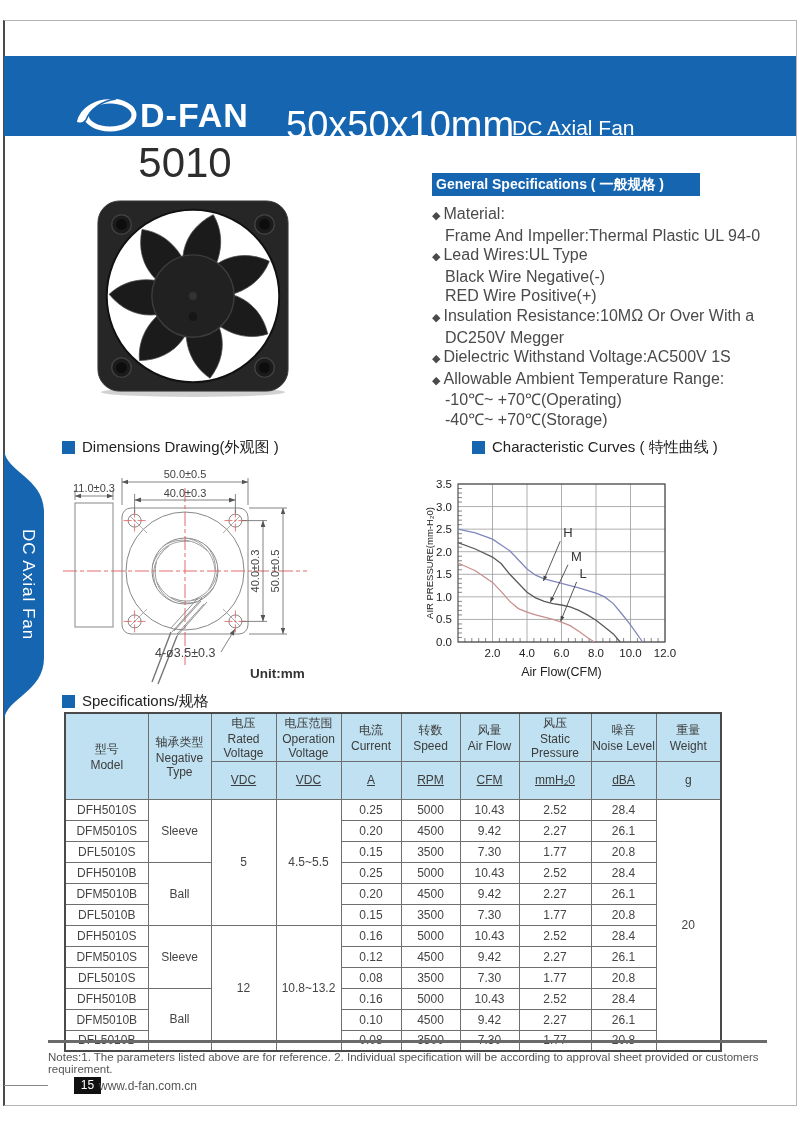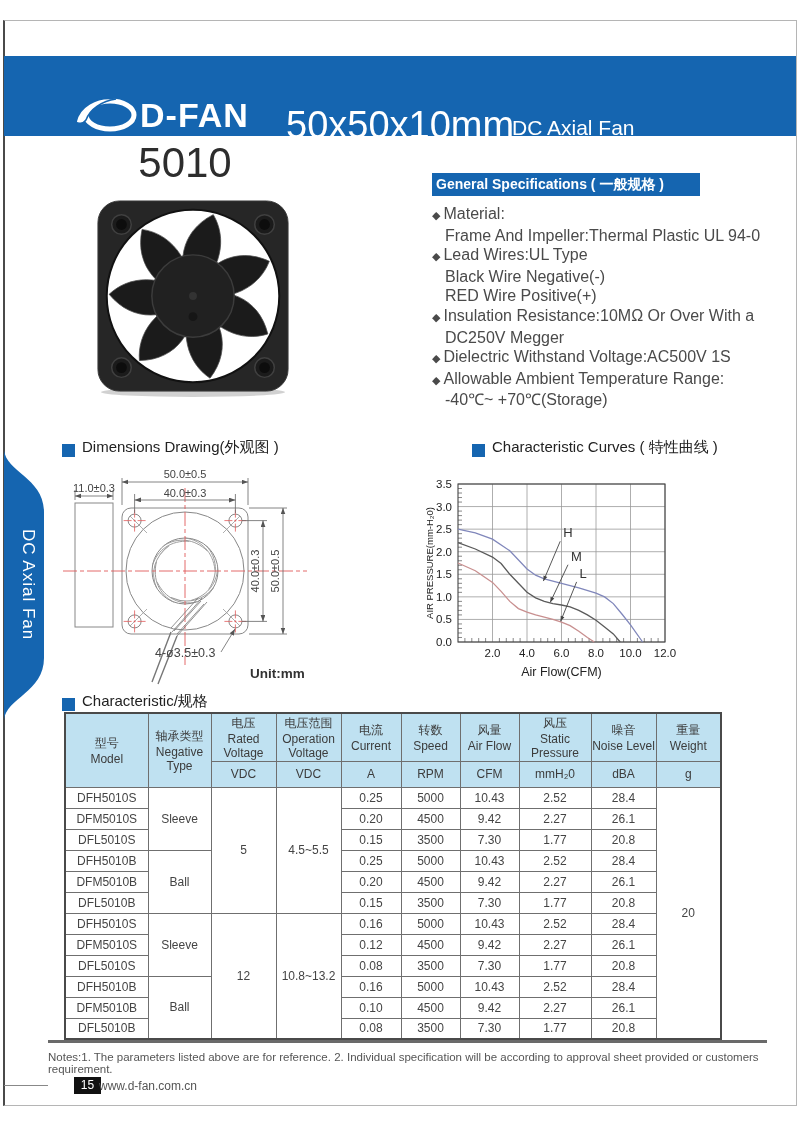--- a/index.html
+++ b/index.html
@@ -30,33 +30,33 @@
 
   
   .gs-bar { left:432px; top:173px; width:268px; height:23px; background:#1565b0;
     color:#fff; font-size:14px; font-weight:bold; line-height:23px; padding-left:4px; }
   .gs-list { left:432px; top:204px; width:310px; font-size:16px; color:#4a4a4a; }
   .gs-list div { line-height:19.6px; white-space:nowrap; }
   .gs-item::before { content:"◆"; font-size:11px; margin-right:3px; color:#4a4a4a; }
   .gs-cont { padding-left:13px; }
 
   
-  .sec-head { font-size:15px; color:#222; display:flex; align-items:flex-end; }
+  .sec-head { font-size:15px; color:#222; display:flex; align-items:center; }
   .sec-sq { width:13px; height:13px; background:#1565b0; display:inline-block; margin-right:7px; }
   .sec-dims  { left:62px;  top:438px; }
   .sec-curve { left:432px; top:438px;margin-left:40px; }
   .sec-spec  { left:62px;  top:692px; }
 
   
   .spec-table { left:64px; top:712px; border-collapse:collapse; table-layout:fixed; }
   .spec-table th, .spec-table td { border:1px solid #6f6f6f; text-align:center;
     font-size:12px; color:#3c3c3c; font-weight:normal; }
   .spec-table th { background:#bfe1f1; }
   .spec-table thead tr:first-child th { height:48px; }
-  .spec-table thead tr:last-child th { height:26px; }
+  .spec-table thead tr:last-child th { height:38px;text-decoration:underline; }
   .spec-table tbody td { height:21px; background:#fff; color:#444; }
   .spec-table { border:2px solid #4a4a4a; }
 
   .notes { left:48px; top:1051px; width:724px; font-size:11.5px; color:#555; }
   .rule-thick { left:48px; top:1040px; width:719px; height:3px; background:#6a6a6a; }
   .pageno-line { left:4px; top:1085px; width:44px; height:1px; background:#888; }
   .pageno { left:48px; top:1077px; width:27px; height:17px; background:#111; color:#fff;
     font-size:12px; text-align:center; line-height:17px;margin-left:26px; }
   .footer-url { left:99px; top:1079px; font-size:12px; color:#555; }
 
@@ -132,34 +132,35 @@
 <div class="abs gs-list">
     <div class="gs-item">Material:</div>
     <div class="gs-cont">Frame And Impeller:Thermal Plastic UL 94-0</div>
     <div class="gs-item">Lead Wires:UL Type</div>
     <div class="gs-cont">Black Wire Negative(-)</div>
     <div class="gs-cont">RED Wire Positive(+)</div>
     <div class="gs-item">Insulation Resistance:10MΩ Or Over With a</div>
     <div class="gs-cont">DC250V Megger</div>
     <div class="gs-item">Dielectric Withstand Voltage:AC500V 1S</div>
     <div class="gs-item">Allowable Ambient Temperature Range:</div>
+    <div class="gs-cont">-10℃~ +70℃(Operating)</div>
     <div class="gs-cont">-40℃~ +70℃(Storage)</div>
   </div>
 
 <div class="abs sec-head sec-dims">
   <span class="sec-sq"></span>
   <span>Dimensions Drawing(外观图 )</span>
 </div>
 <div class="abs sec-head sec-curve">
   <span class="sec-sq"></span>
   <span>Characteristic Curves ( 特性曲线 )</span>
 </div>
 <div class="abs sec-head sec-spec">
   <span class="sec-sq"></span>
-  <span>Characteristic/规格</span>
+  <span>Specifications/规格</span>
 </div>
 
 <svg class="abs" style="left:55px; top:460px;" width="340" height="230" viewBox="0 0 340 230">
   <defs>
     <marker id="dimarr" orient="auto-start-reverse" markerWidth="9" markerHeight="8" refX="8" refY="3">
       <path d="M0,0 L8,3 L0,6 Z" fill="#555"></path>
     </marker>
   </defs>
   <g stroke="#888" fill="none" stroke-width="1">
     <rect x="20" y="43" width="38" height="124"></rect>

